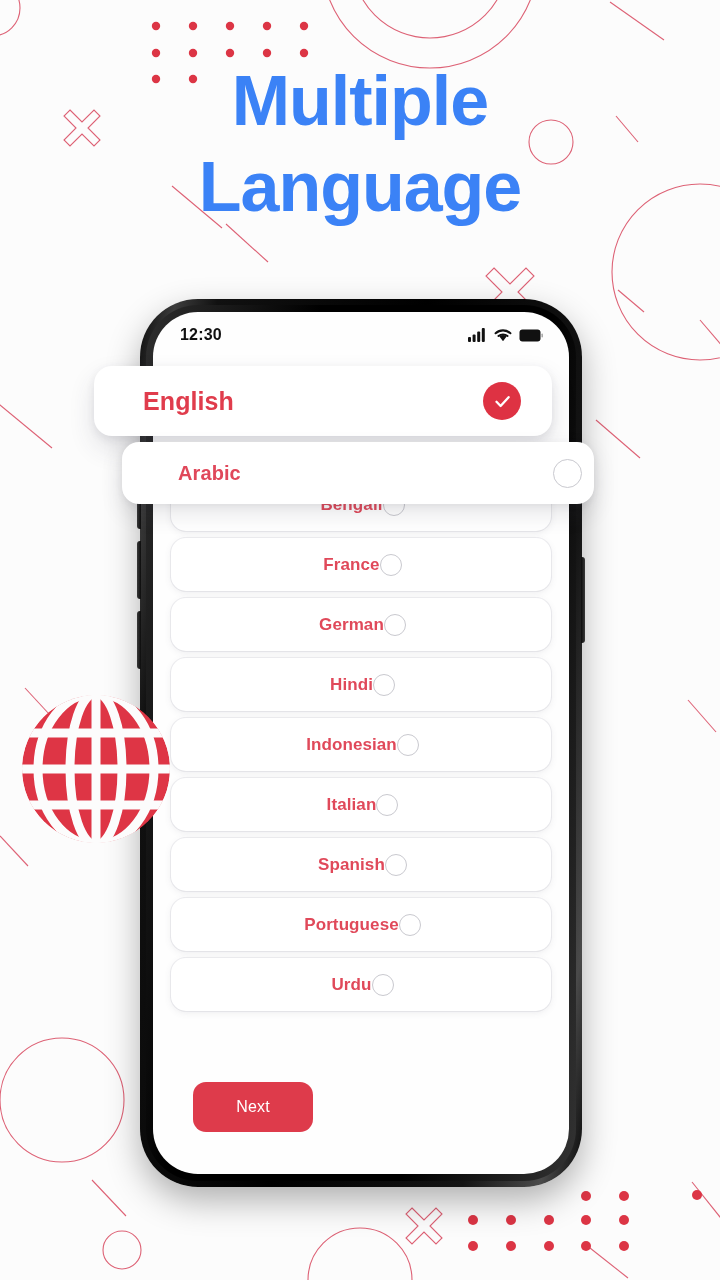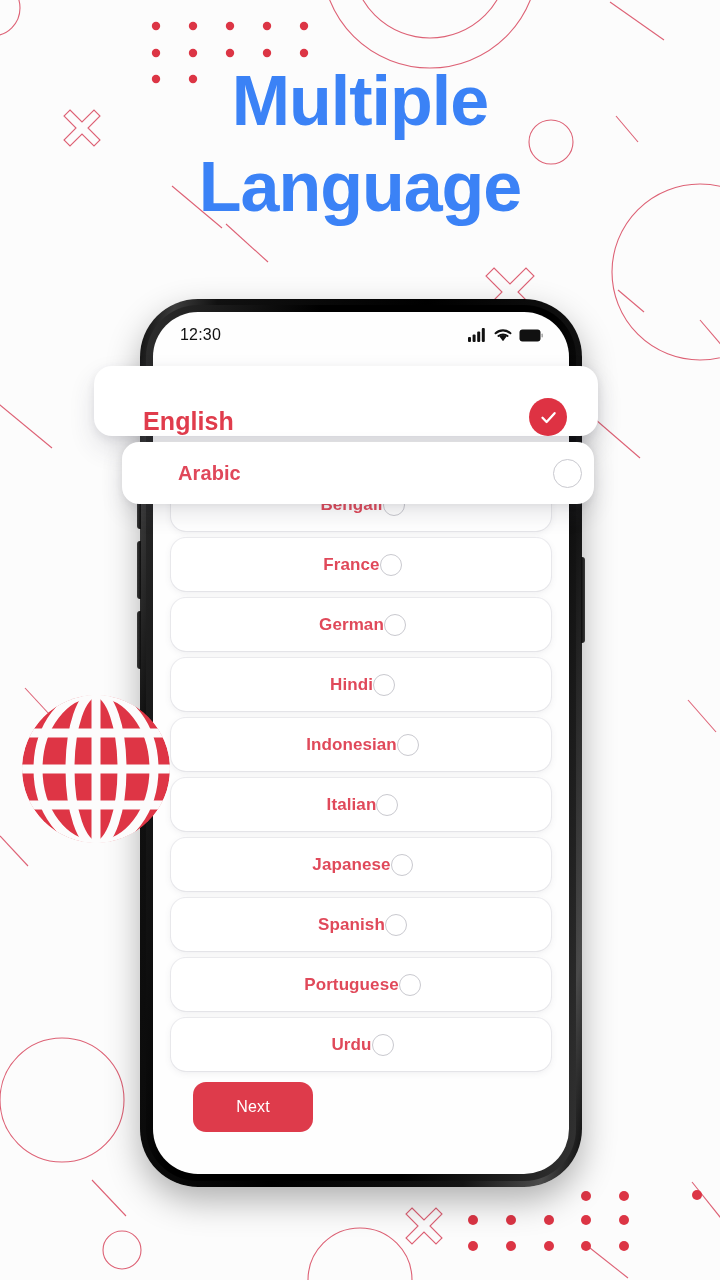--- a/index.html
+++ b/index.html
@@ -88,21 +88,21 @@
 
   
   .statusbar {
     position: absolute; top: 0; left: 0; right: 0;
     height: 46px;
     display: flex; align-items: center;
     justify-content: space-between;
     padding: 0 26px 0 27px;
   }
   .status-time {
-    font-size: 16px; font-weight: 400; color: #111;
+    font-size: 16px; font-weight: 700; color: #111;
     letter-spacing: .2px;
   }
   .status-icons { display: flex; align-items: center; gap: 7px; }
 
   
   .list-scroll {
     position: absolute;
     left: 0; right: 0;
     top: 46px; bottom: 0;
     padding: 0 18px;
@@ -140,25 +140,24 @@
   .float-card {
     position: absolute;
     background: #fff;
     display: flex;
     align-items: center;
     justify-content: space-between;
     z-index: 9;
   }
   .card-english {
     left: 94px; top: 366px;
-    width: 504px; height: 70px;
+    width: 458px; height: 70px;
     border-radius: 18px;
     padding: 0 31px 0 49px;
     box-shadow: 0 12px 26px rgba(60,60,80,.14), 0 3px 8px rgba(60,60,80,.09);
-    align-items: flex-end;
   }
   .card-english .lang-label { font-size: 25px; color: #e03c4c; }
   .check-badge {
     width: 38px; height: 38px;
     border-radius: 50%;
     background: #de3243;
     display: flex; align-items: center; justify-content: center;
   }
   .card-arabic {
     left: 122px; top: 442px;
@@ -323,24 +322,20 @@
         </div>
         <div class="lang-row">
           <span class="lang-label">Indonesian</span>
           <span class="radio"></span>
         </div>
         <div class="lang-row">
           <span class="lang-label">Italian</span>
           <span class="radio"></span>
         </div>
         <div class="lang-row">
-          <span class="lang-label">Japanese</span>
-          <span class="radio"></span>
-        </div>
-        <div class="lang-row">
           <span class="lang-label">Spanish</span>
           <span class="radio"></span>
         </div>
         <div class="lang-row">
           <span class="lang-label">Portuguese</span>
           <span class="radio"></span>
         </div>
         <div class="lang-row">
           <span class="lang-label">Urdu</span>
           <span class="radio"></span>

